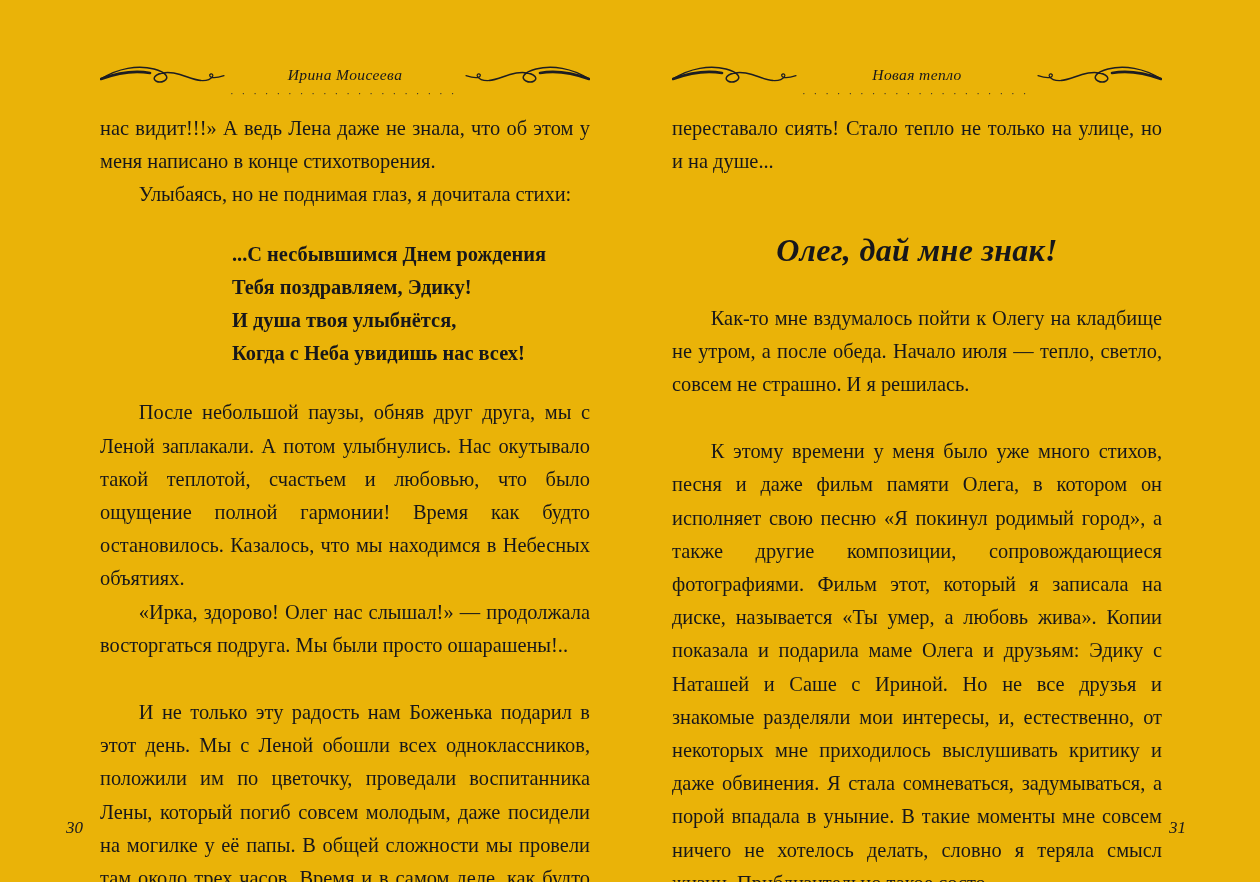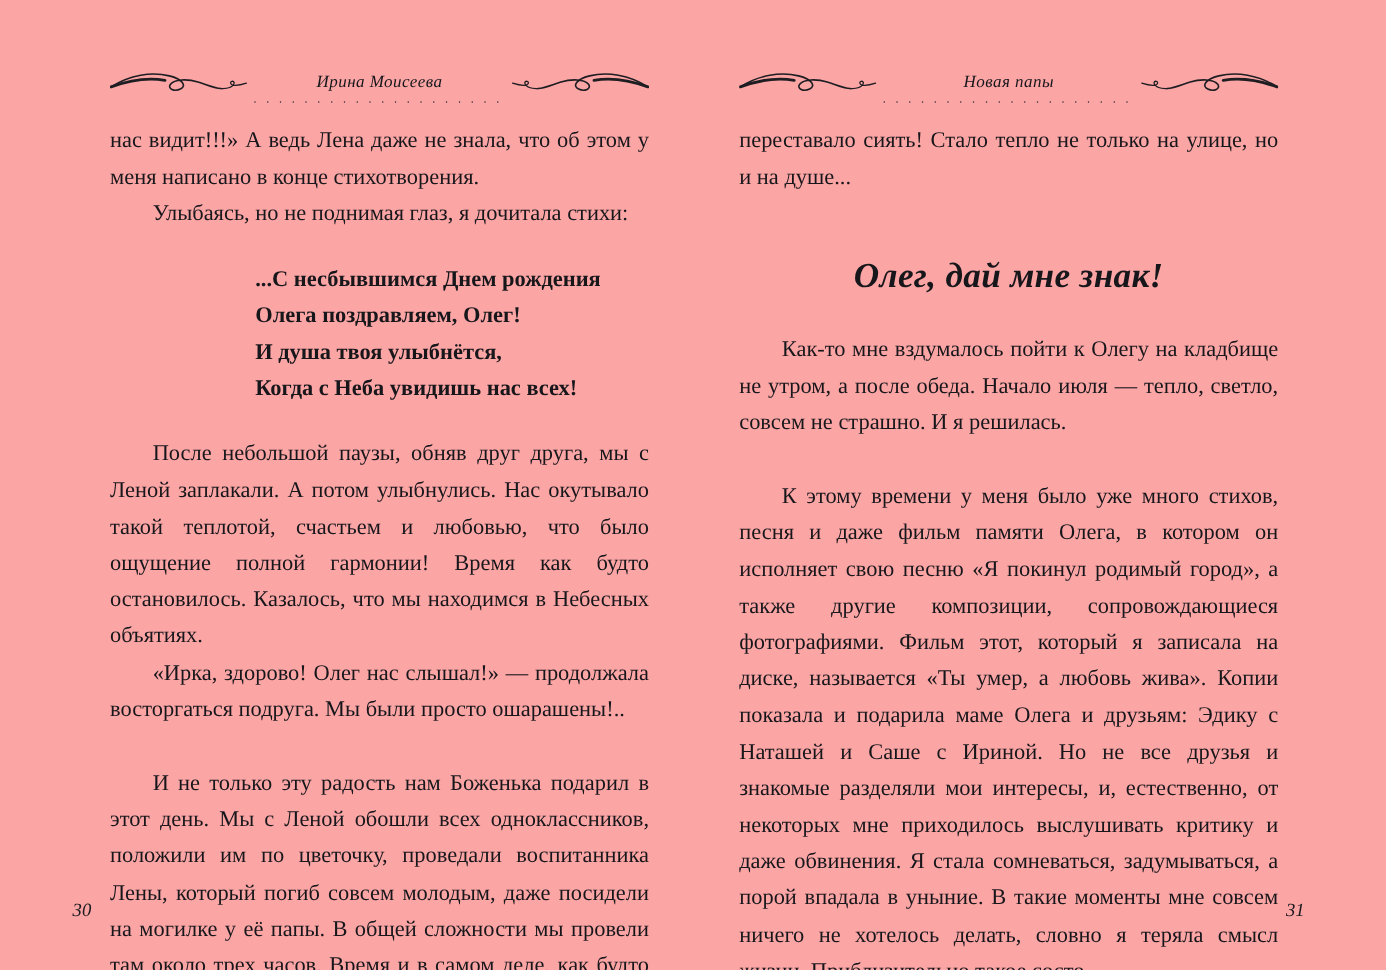--- a/index.html
+++ b/index.html
@@ -4,21 +4,21 @@
 <style>
   html, body {
     margin: 0;
     padding: 0;
     background: #ffffff;
   }
   .spread {
     position: relative;
     width: 1260px;
     height: 882px;
-    background: #fca5a5;
+    background: #eab308;
     font-family: "Liberation Serif", "DejaVu Serif", serif;
     color: #16161a;
     overflow: hidden;
   }
   .page {
     position: absolute;
     top: 0;
     height: 882px;
     width: 630px;
   }
@@ -156,21 +156,21 @@
       </div>
       <div class="dotline">· · · · · · · · · · · · · · · · · · · · · · · · · ·</div>
     </div>
 
     <div class="body">
       <p>нас видит!!!» А ведь Лена даже не знала, что об этом у меня написано в конце стихотворения.</p>
       <p class="indent">Улыбаясь, но не поднимая глаз, я дочитала стихи:</p>
 
       <div class="poem">
         <span class="verse-line">...С несбывшимся Днем рождения</span>
-        <span class="verse-line">Олега поздравляем, Олег!</span>
+        <span class="verse-line">Тебя поздравляем, Эдику!</span>
         <span class="verse-line">И душа твоя улыбнётся,</span>
         <span class="verse-line">Когда с Неба увидишь нас всех!</span>
       </div>
 
       <p class="indent">После небольшой паузы, обняв друг друга, мы с Леной заплакали. А потом улыбнулись. Нас окутывало такой теплотой, счастьем и любовью, что было ощущение полной гармонии! Время как будто остановилось. Казалось, что мы находимся в Небесных объятиях.</p>
       <p class="indent">«Ирка, здорово! Олег нас слышал!» — продолжала восторгаться подруга. Мы были просто ошарашены!..</p>
       <p class="indent last-line-full">И не только эту радость нам Боженька подарил в этот день. Мы с Леной обошли всех одноклассников, положили им по цветочку, проведали воспитанника Лены, который погиб совсем молодым, даже посидели на могилке у её папы. В общей сложности мы провели там около трех часов. Время и в самом деле, как будто остановилось. А солнце все так и не</p>
     </div>
 
     <div class="folio">30</div>
@@ -182,21 +182,21 @@
       <div class="header-row">
         <span class="ornament left">
           <svg viewBox="0 0 150 26" xmlns="http://www.w3.org/2000/svg">
             <g fill="none" stroke="#1d1d22" stroke-linecap="round">
               <path d="M1,17 C18,6 38,3 54,7 C66,10 70,16 64,19 C58.5,21.7 52,18.5 55,14.5 C58.5,10 70,9.5 80,12.5 C88,15 94,18 101,18.5" stroke-width="1.5"></path>
               <path d="M101,18.5 C107,18.8 111,17 112.5,14.6 C113.6,12.8 112,11.3 110.4,12.1 C109,12.8 109.6,14.8 111.6,15.3 C114.5,16 119,15.2 124,13.6" stroke-width="1.2"></path>
               <path d="M1,17 C20,10 36,8.5 50,11" stroke-width="2.6"></path>
             </g>
           </svg>
         </span>
-        <span class="running-head">Новая папы</span>
+        <span class="running-head">Новая тепло</span>
         <span class="ornament right">
           <svg viewBox="0 0 150 26" xmlns="http://www.w3.org/2000/svg">
             <g fill="none" stroke="#1d1d22" stroke-linecap="round">
               <path d="M1,17 C18,6 38,3 54,7 C66,10 70,16 64,19 C58.5,21.7 52,18.5 55,14.5 C58.5,10 70,9.5 80,12.5 C88,15 94,18 101,18.5" stroke-width="1.5"></path>
               <path d="M101,18.5 C107,18.8 111,17 112.5,14.6 C113.6,12.8 112,11.3 110.4,12.1 C109,12.8 109.6,14.8 111.6,15.3 C114.5,16 119,15.2 124,13.6" stroke-width="1.2"></path>
               <path d="M1,17 C20,10 36,8.5 50,11" stroke-width="2.6"></path>
             </g>
           </svg>
         </span>
       </div>

